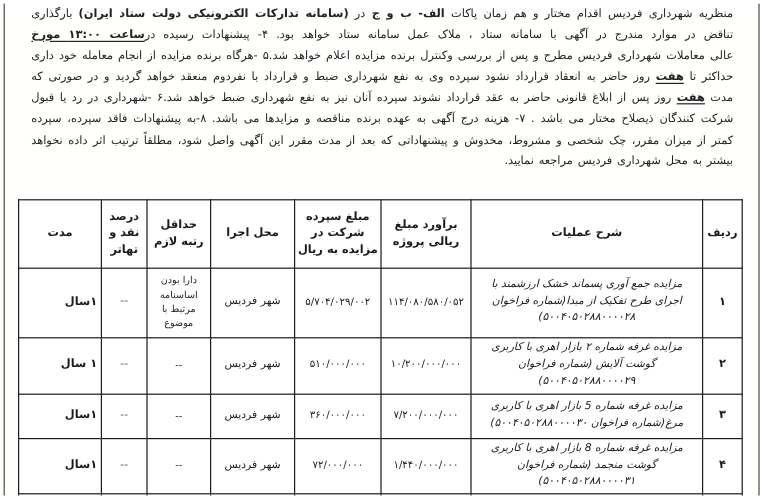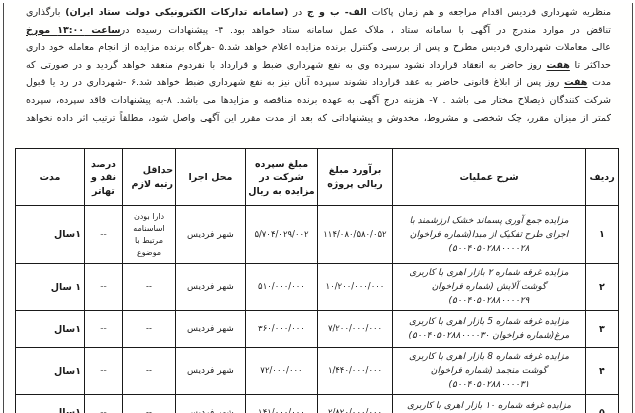--- a/index.html
+++ b/index.html
@@ -67,47 +67,48 @@
   }
   .tender-table tbody tr { height: 37px; }
   .tender-table tbody tr:first-child { height: 58px; }
   .tender-table td { font-size: 9px; line-height: 1.55; }
   
   .tender-table th:nth-child(1) { width: 33px; }
   .tender-table th:nth-child(2) { width: 193px; }
   .tender-table th:nth-child(3) { width: 75px; margin-top: 44px; }
   .tender-table th:nth-child(4) { width: 72px; }
   .tender-table th:nth-child(5) { width: 70px; }
-  .tender-table th:nth-child(6) { width: 53px; text-align: right; }
+  .tender-table th:nth-child(6) { width: 53px; }
   .tender-table th:nth-child(7) { width: 38px; }
   .tender-table th:nth-child(8) { width: 69px; }
 
   td.c0 { font-weight: bold; font-size: 9.5px; }          
   td.c1 { padding: 2px 7px; font-size: 9px; font-style: italic; }             
   td.c2, td.c3 { font-size: 8.5px; letter-spacing: .2px; }
   td.c4 { font-size: 9px; }                               
   td.c5 { font-size: 8px; line-height: 1.5; }             
   td.c6 { font-size: 9px; color: #555; }                  
   td.c7 { font-size: 9.5px; font-weight: bold; text-align: right; }          
 </style>
 </head>
 <body>
 
 <div class="page">
   <div class="frame-line frame-right"></div>
   <div class="frame-line frame-left"></div>
 
   <div class="intro" id="intro">
-      <div class="line"><span>منظریه شهرداری فردیس اقدام مراجعه و هم زمان پاکات </span><span class="b">الف- ب و ج</span><span> در </span><span class="b">(سامانه تدارکات الکترونیکی دولت ستاد ایران)</span><span> بارگذاری نمایند. ۳-در صورت بروز هرگونه</span></div>
+      <div class="line"><span>منظریه شهرداری فردیس اقدام مختار و هم زمان پاکات </span><span class="b">الف- ب و ج</span><span> در </span><span class="b">(سامانه تدارکات الکترونیکی دولت ستاد ایران)</span><span> بارگذاری نمایند. ۳-در صورت بروز هرگونه</span></div>
       <div class="line"><span>تناقض در موارد مندرج در آگهی با سامانه ستاد ، ملاک عمل سامانه ستاد خواهد بود. ۴- پیشنهادات رسیده در</span><span class="b u">ساعت ۱۳:۰۰ مورخ ۱۴۰۴/۰۶/۲۴ روز دوشنبه</span></div>
       <div class="line"><span>عالی معاملات شهرداری فردیس مطرح و پس از بررسی وکنترل برنده مزایده اعلام خواهد شد.۵ -هرگاه برنده مزایده از انجام معامله خود داری کند یا پس از ابلاغ قانونی</span></div>
       <div class="line"><span>حداکثر تا </span><span class="b u">هفت</span><span> روز حاضر به انعقاد قرارداد نشود سپرده وی به نفع شهرداری ضبط و قرارداد با نفردوم منعقد خواهد گردید و در صورتی که برندگان دوم و سوم نیز ظرف</span></div>
       <div class="line"><span>مدت </span><span class="b u">هفت</span><span> روز پس از ابلاغ قانونی حاضر به عقد قرارداد نشوند سپرده آنان نیز به نفع شهرداری ضبط خواهد شد.۶ -شهرداری در رد یا قبول یک یا کلیه پیشنهادات</span></div>
       <div class="line"><span>شرکت کنندگان ذیصلاح مختار می باشد . ۷- هزینه درج آگهی به عهده برنده مناقصه و مزایدها می باشد. ۸-به پیشنهادات فاقد سپرده، سپرده های مخدوش، سپرده های</span></div>
       <div class="line"><span>کمتر از میزان مقرر، چک شخصی و مشروط، مخدوش و پیشنهاداتی که بعد از مدت مقرر این آگهی واصل شود، مطلقاً ترتیب اثر داده نخواهد شد. ۹-جهت کسب اطلاعات</span></div>
+      <div class="line last"><span>بیشتر به محل شهرداری فردیس مراجعه نمایید.</span></div>
     </div>
 
   <table class="tender-table">
     <thead>
       <tr id="thead-row">
           <th>ردیف</th>
           <th>شرح عملیات</th>
           <th>برآورد مبلغ ریالی پروژه</th>
           <th>مبلغ سپرده شرکت در مزایده به ریال</th>
           <th>محل اجرا</th>

